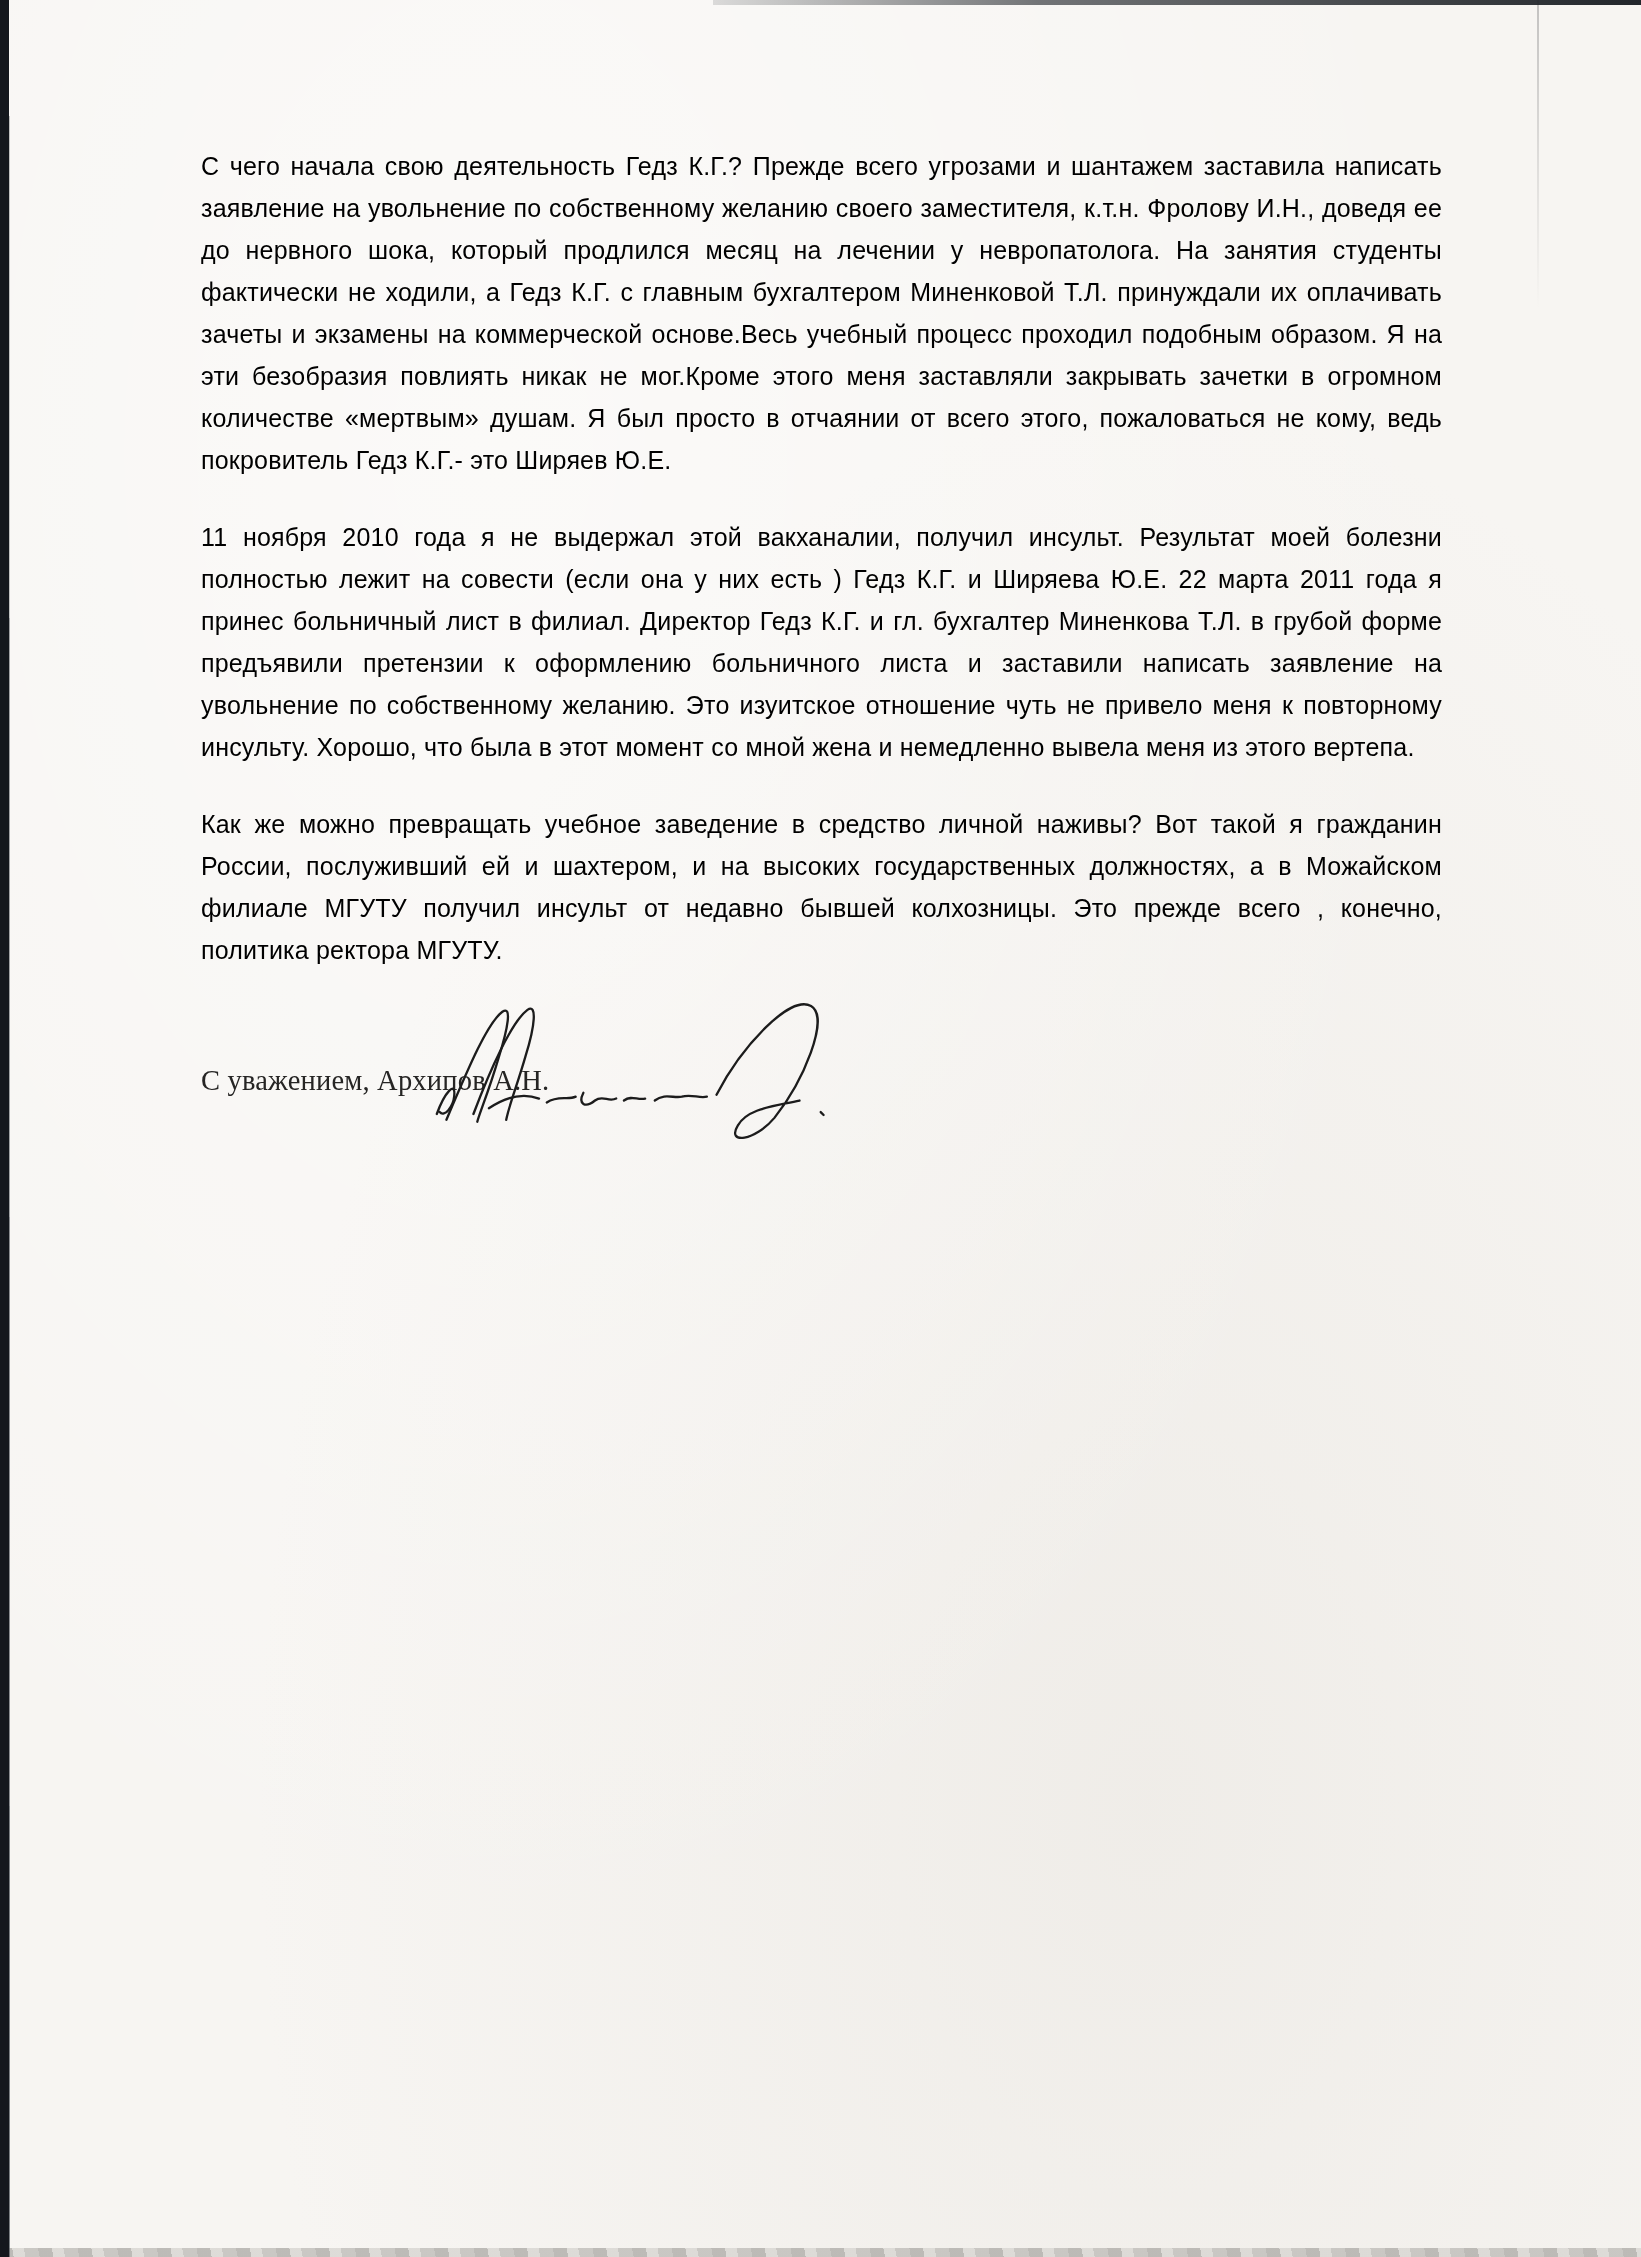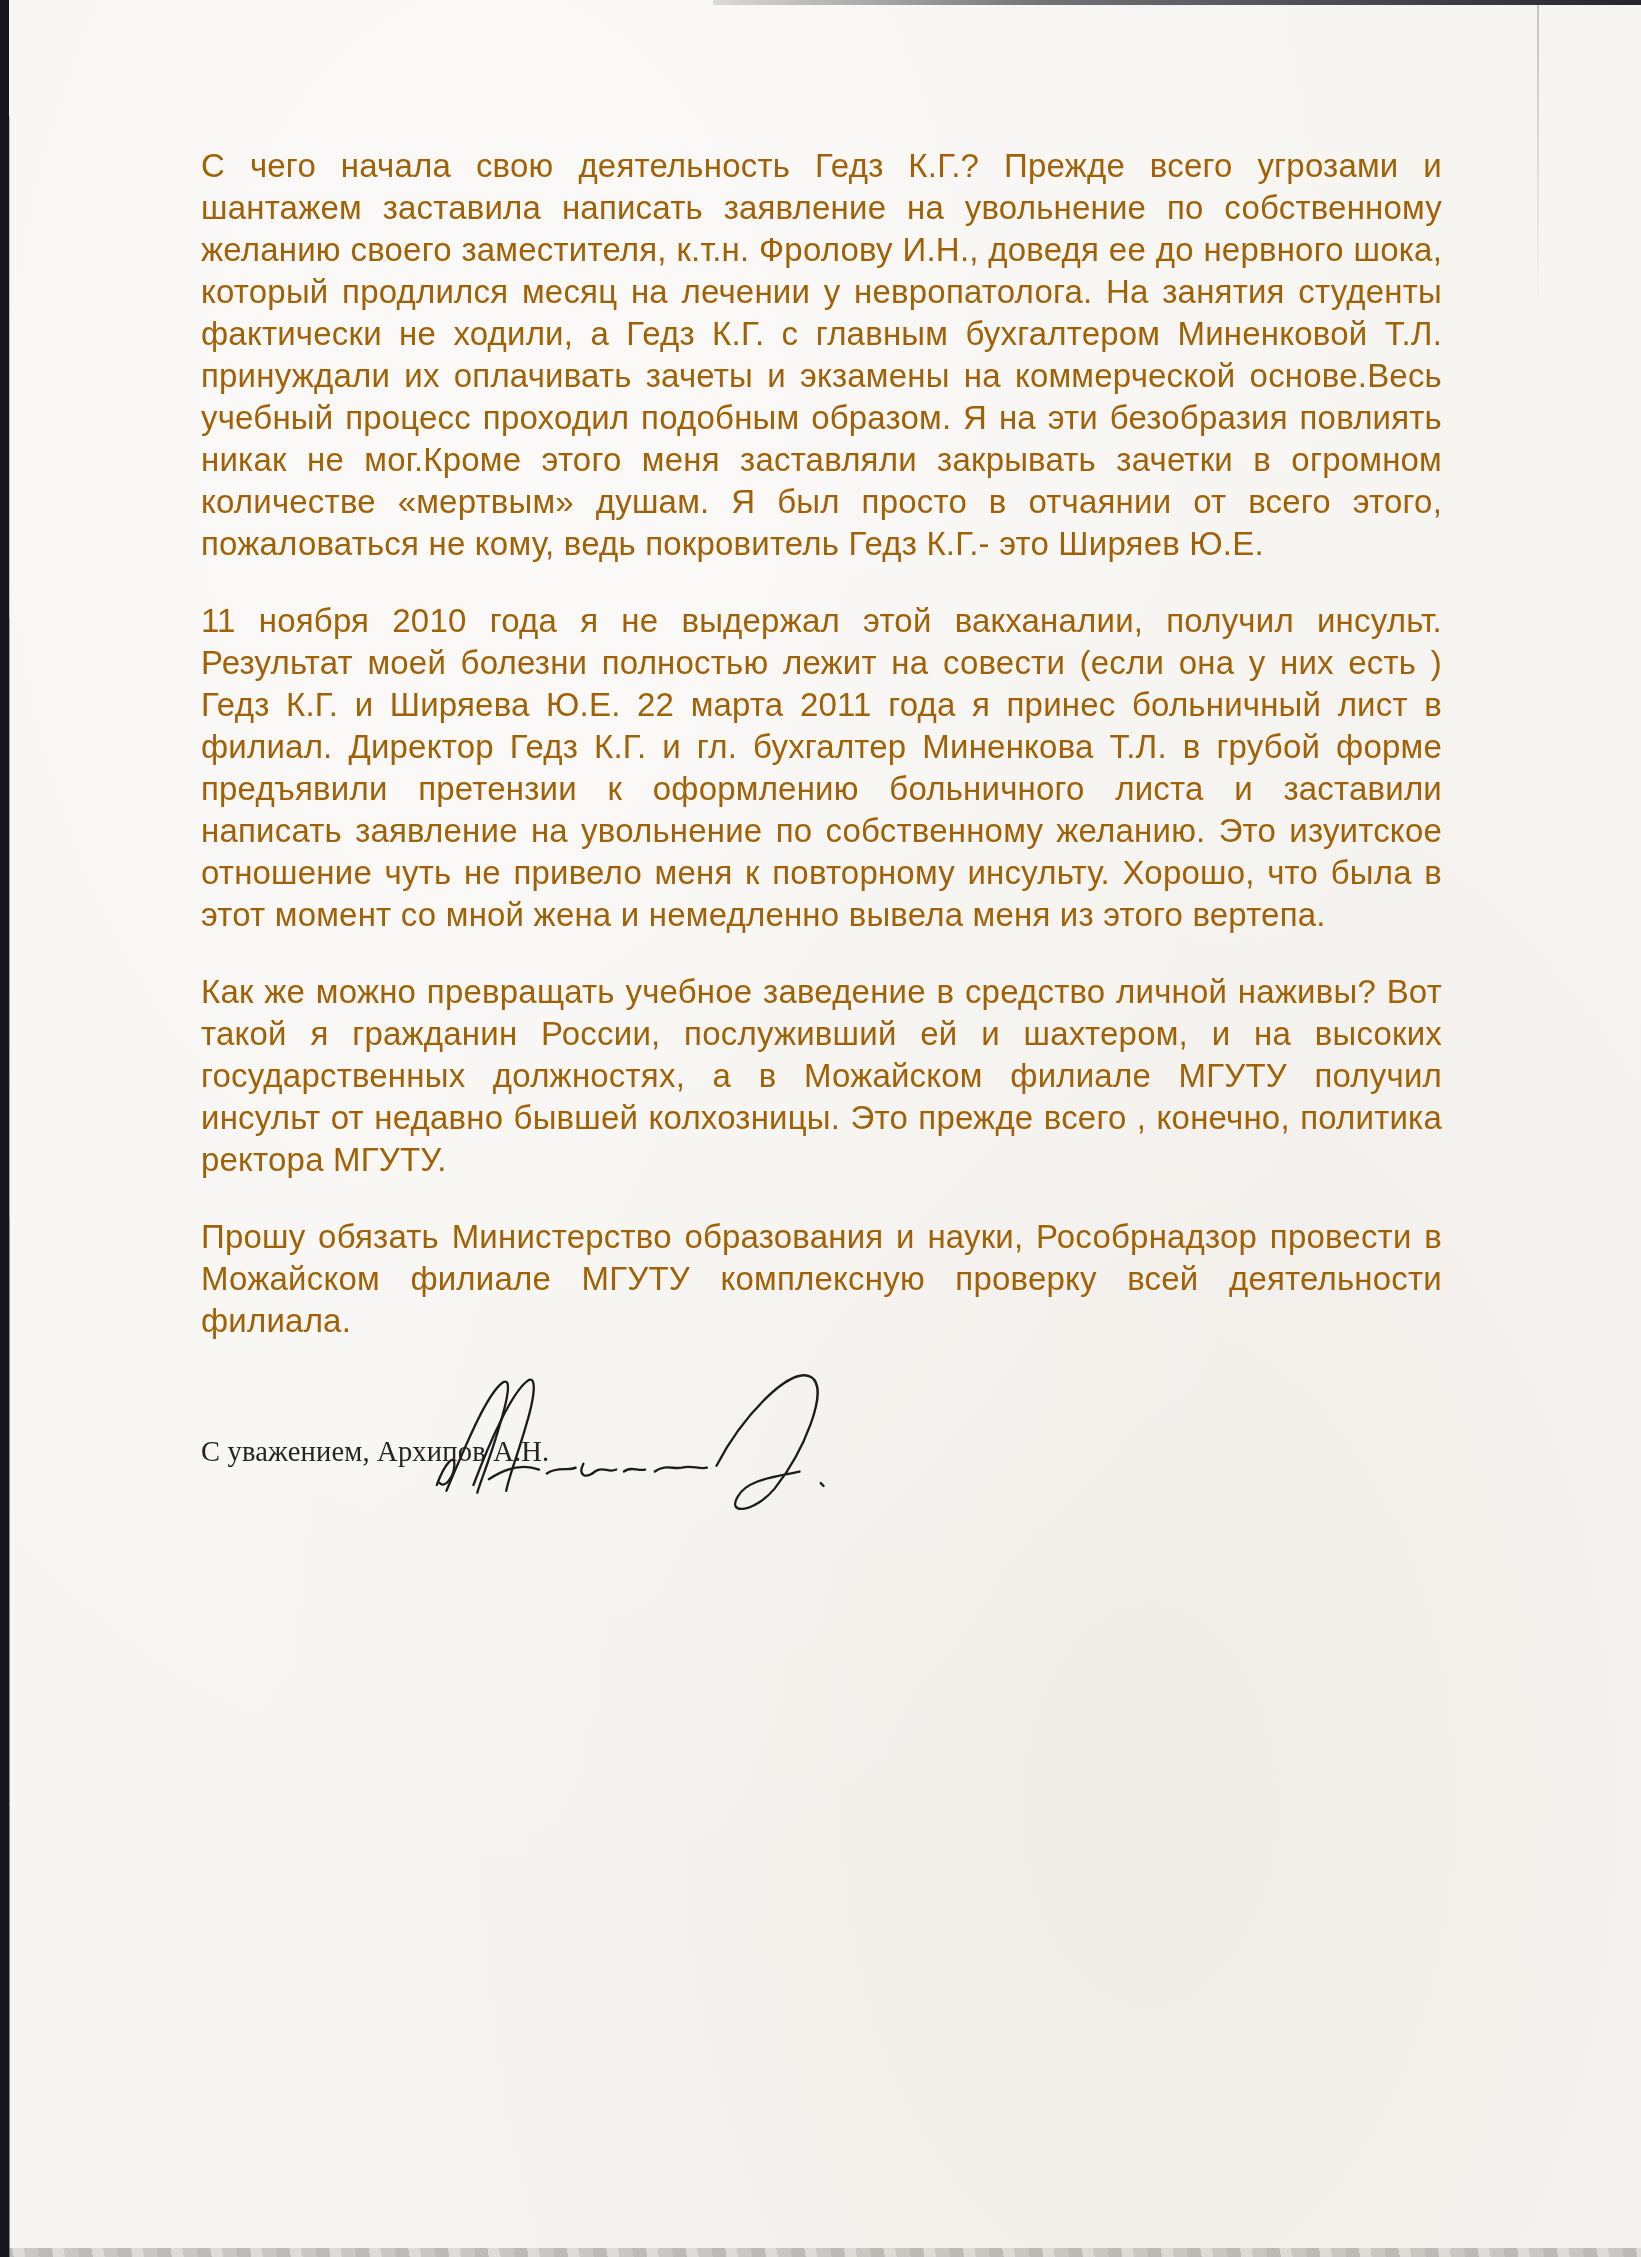--- a/index.html
+++ b/index.html
@@ -55,25 +55,25 @@
 
   
   .content {
     position: absolute;
     left: 201px;
     top: 145px;
     width: 1241px;
   }
   .para {
     margin: 0 0 35px 0;
-    font-size: 33px;
+    font-size: 25px;
     line-height: 42px;
     letter-spacing: 0.2px;
     text-align: justify;
-    color: #a16207;
+    color: #000000;
   }
   .closing-row {
     position: relative;
     margin-top: 89px;
     height: 154px;
   }
   .closing-text {
     font-size: 28.5px;
     line-height: 42px;
     letter-spacing: 0.2px;
@@ -100,21 +100,20 @@
 
 <div class="scan-edge-left"></div>
 <div class="scan-edge-top"></div>
 <div class="scan-edge-bottom"></div>
 <div class="scan-line-right"></div>
 
 <div class="content">
   <p class="para">С чего начала свою деятельность Гедз К.Г.? Прежде всего угрозами и шантажем заставила написать заявление на увольнение по собственному желанию  своего заместителя, к.т.н. Фролову И.Н., доведя ее до нервного шока, который продлился месяц на лечении у невропатолога. На занятия студенты фактически не ходили, а Гедз К.Г.  с главным бухгалтером Миненковой Т.Л. принуждали их оплачивать зачеты и экзамены на коммерческой основе.Весь учебный процесс проходил подобным образом. Я на эти безобразия повлиять никак не мог.Кроме этого меня заставляли закрывать зачетки в огромном количестве «мертвым» душам. Я был просто в отчаянии от всего этого, пожаловаться не кому, ведь покровитель Гедз К.Г.- это Ширяев Ю.Е.</p>
   <p class="para">11 ноября 2010 года я не выдержал этой вакханалии, получил инсульт. Результат моей болезни полностью лежит на совести (если она у них есть ) Гедз К.Г. и Ширяева Ю.Е. 22 марта 2011 года я принес больничный лист в филиал. Директор Гедз К.Г. и гл. бухгалтер Миненкова Т.Л. в грубой форме предъявили претензии к оформлению  больничного листа и заставили написать заявление на увольнение по собственному желанию. Это изуитское отношение чуть не привело меня к повторному инсульту. Хорошо, что была в этот момент со мной жена и немедленно вывела меня из этого вертепа.</p>
   <p class="para">Как же можно превращать учебное заведение в средство личной наживы? Вот такой я гражданин России, послуживший ей и шахтером, и на высоких государственных должностях, а в Можайском филиале МГУТУ получил инсульт от недавно бывшей колхозницы. Это прежде всего , конечно, политика ректора МГУТУ.</p>
-  <p class="para">Прошу обязать Министерство образования и науки, Рособрнадзор провести в  Можайском филиале МГУТУ комплексную проверку всей деятельности филиала.</p>
 
   <div class="closing-row">
     <span class="closing-text">С уважением, Архипов А.Н.</span>
     <svg class="signature-svg" viewBox="0 0 452 152" xmlns="http://www.w3.org/2000/svg">
 
       <path d="M6 118 C 14 96, 26 82, 24 100 C 23 110, 14 122, 9 116"></path>
 
       <path d="M 16 124 C 38 72, 58 24, 74 12 C 84 5, 80 28, 70 60 C 60 94, 50 118, 48 126"></path>
 
       <path d="M 44 118 C 62 70, 84 22, 100 10 C 110 3, 108 26, 98 58 C 90 86, 80 112, 78 124"></path>

